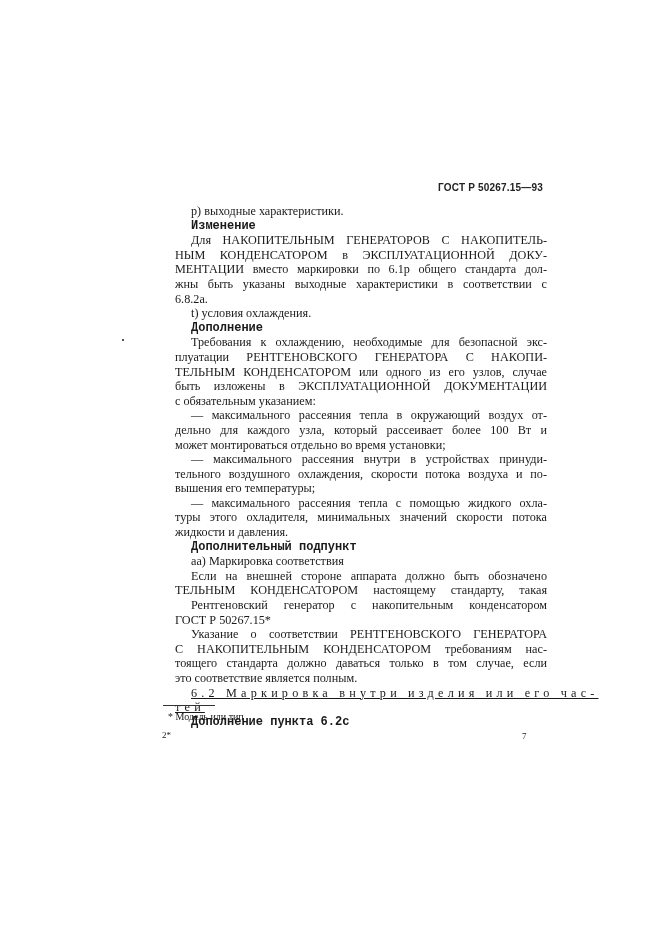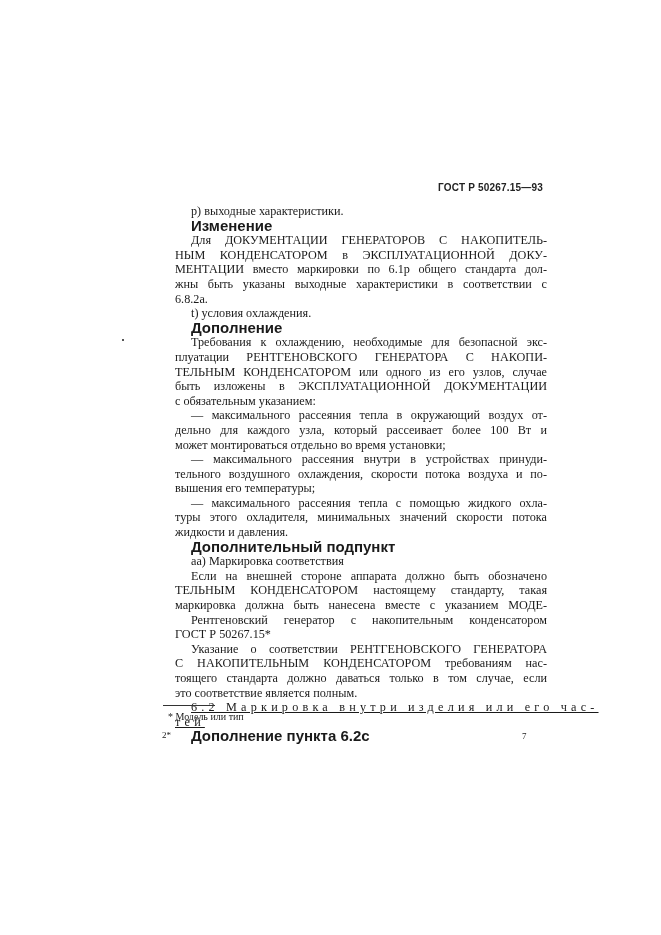--- a/index.html
+++ b/index.html
@@ -12,38 +12,38 @@
     position:absolute; left:438px; top:182px; font-family:"Liberation Sans", sans-serif;
     font-weight:bold; font-size:10px; letter-spacing:0.2px; color:#222;
   }
   .col { position:absolute; left:163px; top:204px; width:372px;margin-left:12px; }
   .ln {
     font-size:12.2px; line-height:14.6px; height:14.6px; white-space:nowrap;
     text-align:justify; text-align-last:justify; overflow:visible;
   }
   .ln.last { text-align-last:left; }
   .ind { padding-left:16px; }
-  .b { font-family:Liberation Sans, sans-serif; font-weight:bold; font-size:15px; }
+  .b { font-family:Liberation Mono, monospace; font-weight:bold; font-size:12px; }
   .sp { letter-spacing:4.2px;text-decoration:underline; }
   .rule { position:absolute; left:163px; top:705px; width:52px; height:1px; background:#333; }
   .fn { position:absolute; left:168px; top:711px; font-size:10px; }
   .pgl { position:absolute; left:162px; top:730px; font-size:9px; }
   .pgr { position:absolute; left:522px; top:731px; font-size:9px; }
   .dot { position:absolute; left:122px; top:339px; width:2px; height:2px; background:#555; }
 </style>
 </head>
 <body>
 
 <div class="page">
   <div class="hdr">ГОСТ Р 50267.15—93</div>
   <div class="dot"></div>
   <div class="col" id="col">
       <div class="ln ind last">р) выходные характеристики.</div>
       <div class="ln ind b last">Изменение</div>
-      <div class="ln ind">Для ДОКУМЕНТАЦИИ ГЕНЕРАТОРОВ С НАКОПИТЕЛЬ-</div>
+      <div class="ln ind">Для НАКОПИТЕЛЬНЫМ ГЕНЕРАТОРОВ С НАКОПИТЕЛЬ-</div>
       <div class="ln ">НЫМ КОНДЕНСАТОРОМ в ЭКСПЛУАТАЦИОННОЙ ДОКУ-</div>
       <div class="ln ">МЕНТАЦИИ вместо маркировки по 6.1р общего стандарта дол-</div>
       <div class="ln ">жны быть указаны выходные характеристики в соответствии с</div>
       <div class="ln last">6.8.2а.</div>
       <div class="ln ind last">t) условия охлаждения.</div>
       <div class="ln ind b last">Дополнение</div>
       <div class="ln ind">Требования к охлаждению, необходимые для безопасной экс-</div>
       <div class="ln ">плуатации РЕНТГЕНОВСКОГО ГЕНЕРАТОРА С НАКОПИ-</div>
       <div class="ln ">ТЕЛЬНЫМ КОНДЕНСАТОРОМ или одного из его узлов, случае</div>
       <div class="ln ">быть изложены в ЭКСПЛУАТАЦИОННОЙ ДОКУМЕНТАЦИИ</div>
@@ -54,21 +54,20 @@
       <div class="ln ind">— максимального рассеяния внутри в устройствах принуди-</div>
       <div class="ln ">тельного воздушного охлаждения, скорости потока воздуха и по-</div>
       <div class="ln last">вышения его температуры;</div>
       <div class="ln ind">— максимального рассеяния тепла с помощью жидкого охла-</div>
       <div class="ln ">туры этого охладителя, минимальных значений скорости потока</div>
       <div class="ln last">жидкости и давления.</div>
       <div class="ln ind b last">Дополнительный подпункт</div>
       <div class="ln ind last">аа) Маркировка соответствия</div>
       <div class="ln ind">Если на внешней стороне аппарата должно быть обозначено</div>
       <div class="ln ">ТЕЛЬНЫМ КОНДЕНСАТОРОМ настоящему стандарту, такая</div>
-      <div class="ln ">маркировка должна быть нанесена вместе с указанием МОДЕ-</div>
       <div class="ln ind">Рентгеновский генератор с накопительным конденсатором</div>
       <div class="ln last">ГОСТ Р 50267.15*</div>
       <div class="ln ind">Указание о соответствии РЕНТГЕНОВСКОГО ГЕНЕРАТОРА</div>
       <div class="ln ">С НАКОПИТЕЛЬНЫМ КОНДЕНСАТОРОМ требованиям нас-</div>
       <div class="ln ">тоящего стандарта должно даваться только в том случае, если</div>
       <div class="ln last">это соответствие является полным.</div>
       <div class="ln ind sp">6.2 Маркировка внутри изделия или его час-</div>
       <div class="ln sp last">тей</div>
       <div class="ln ind b last">Дополнение пункта 6.2с</div>
     </div>

